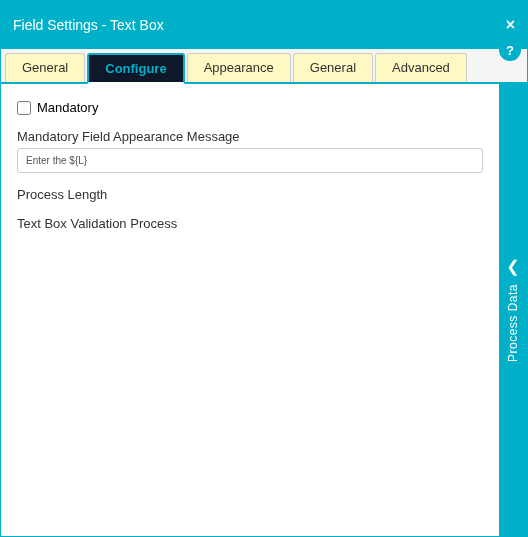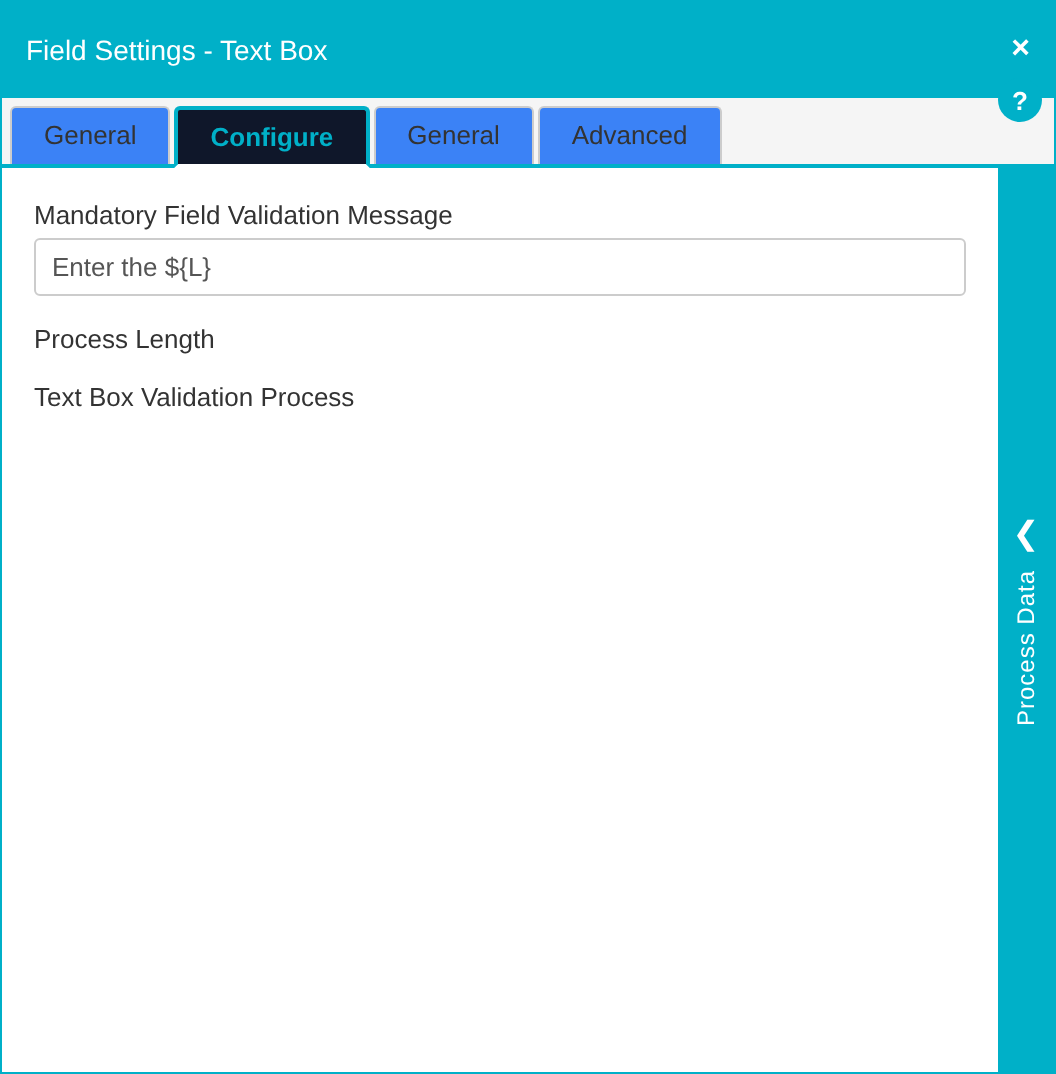--- a/index.html
+++ b/index.html
@@ -80,21 +80,21 @@
       background: #f5f5f5;
       flex-shrink: 0;
       padding-top: 4px;
       padding-left: 4px;
     }
 
     .tab {
       padding: 6px 16px;
       cursor: pointer;
       border: 1px solid #ccc;
-      background: #3b82f6;
+      background: #fef9c3;
       color: #333;
       margin-right: 2px;
       border-bottom: none;
       border-radius: 3px 3px 0 0;
     }
 
     .tab.active {
       background: #0f172a;
       color: #00b0c8;
       border: 2px solid #00b0c8;
@@ -138,21 +138,21 @@
       margin-bottom: 4px;
       display: block;
     }
 
     .field-input {
       width: 100%;
       padding: 6px 8px;
       border: 1px solid #ccc;
       border-radius: 3px;
       outline: none;
-      font-size: 13px;
+      font-size: 10px;
       color: #555;
     }
 
     .side-panel {
       width: 28px;
       background: #00b0c8;
       display: flex;
       align-items: center;
       justify-content: center;
       flex-shrink: 0;
@@ -200,34 +200,41 @@
   </div>
 
   <div class="tabs-bar">
     <div class="tab">
       <span>General</span>
     </div>
     <div class="tab active">
       <span>Configure</span>
     </div>
     <div class="tab">
+      <span>Appearance</span>
+    </div>
+    <div class="tab">
       <span>General</span>
     </div>
     <div class="tab">
       <span>Advanced</span>
     </div>
   </div>
 
   <div class="content-area">
 
     <div class="main-content">
 
+      <div class="mandatory-row">
+        <input type="checkbox" class="mandatory-checkbox" style="">
+        <span>Mandatory</span>
+      </div>
 
       <div class="field-group">
-        <label class="field-label">Mandatory Field Validation Message</label>
+        <label class="field-label">Mandatory Field Appearance Message</label>
         <input type="text" class="field-input" value="Enter the ${L}" style="">
       </div>
 
       <div class="field-group">
         <label class="field-label">Process Length</label>
       </div>
 
       <div class="field-group">
         <label class="field-label">Text Box Validation Process</label>
       </div>

